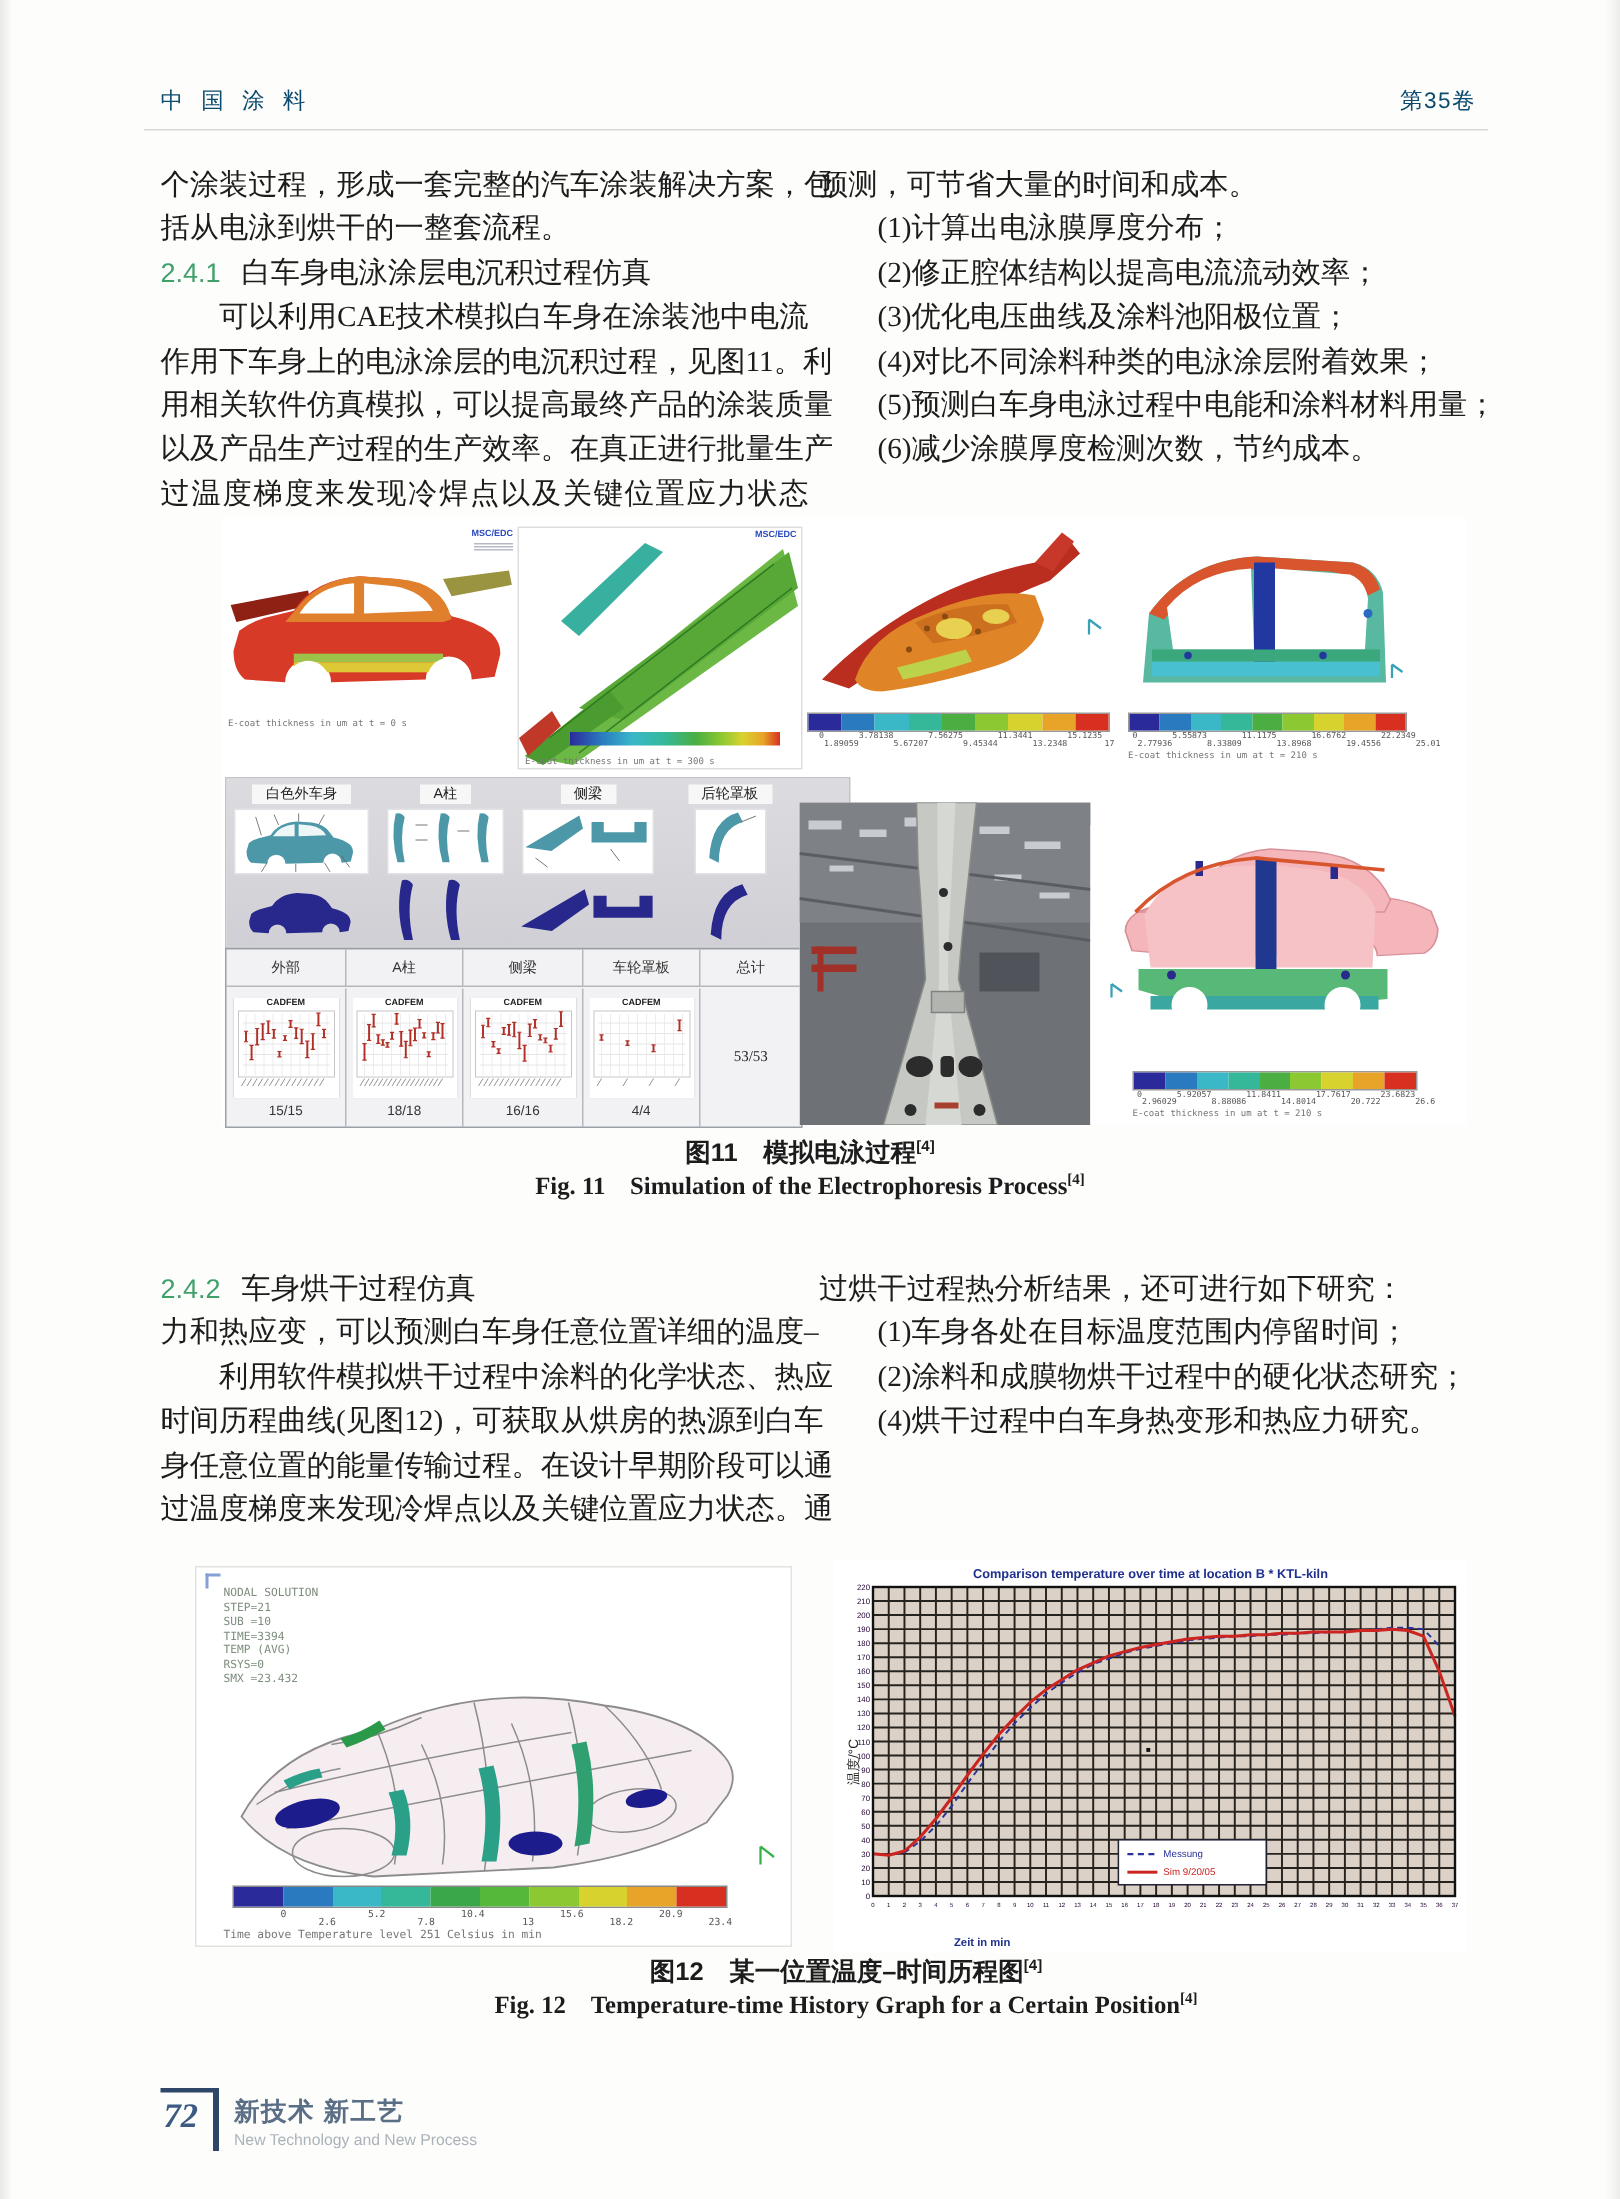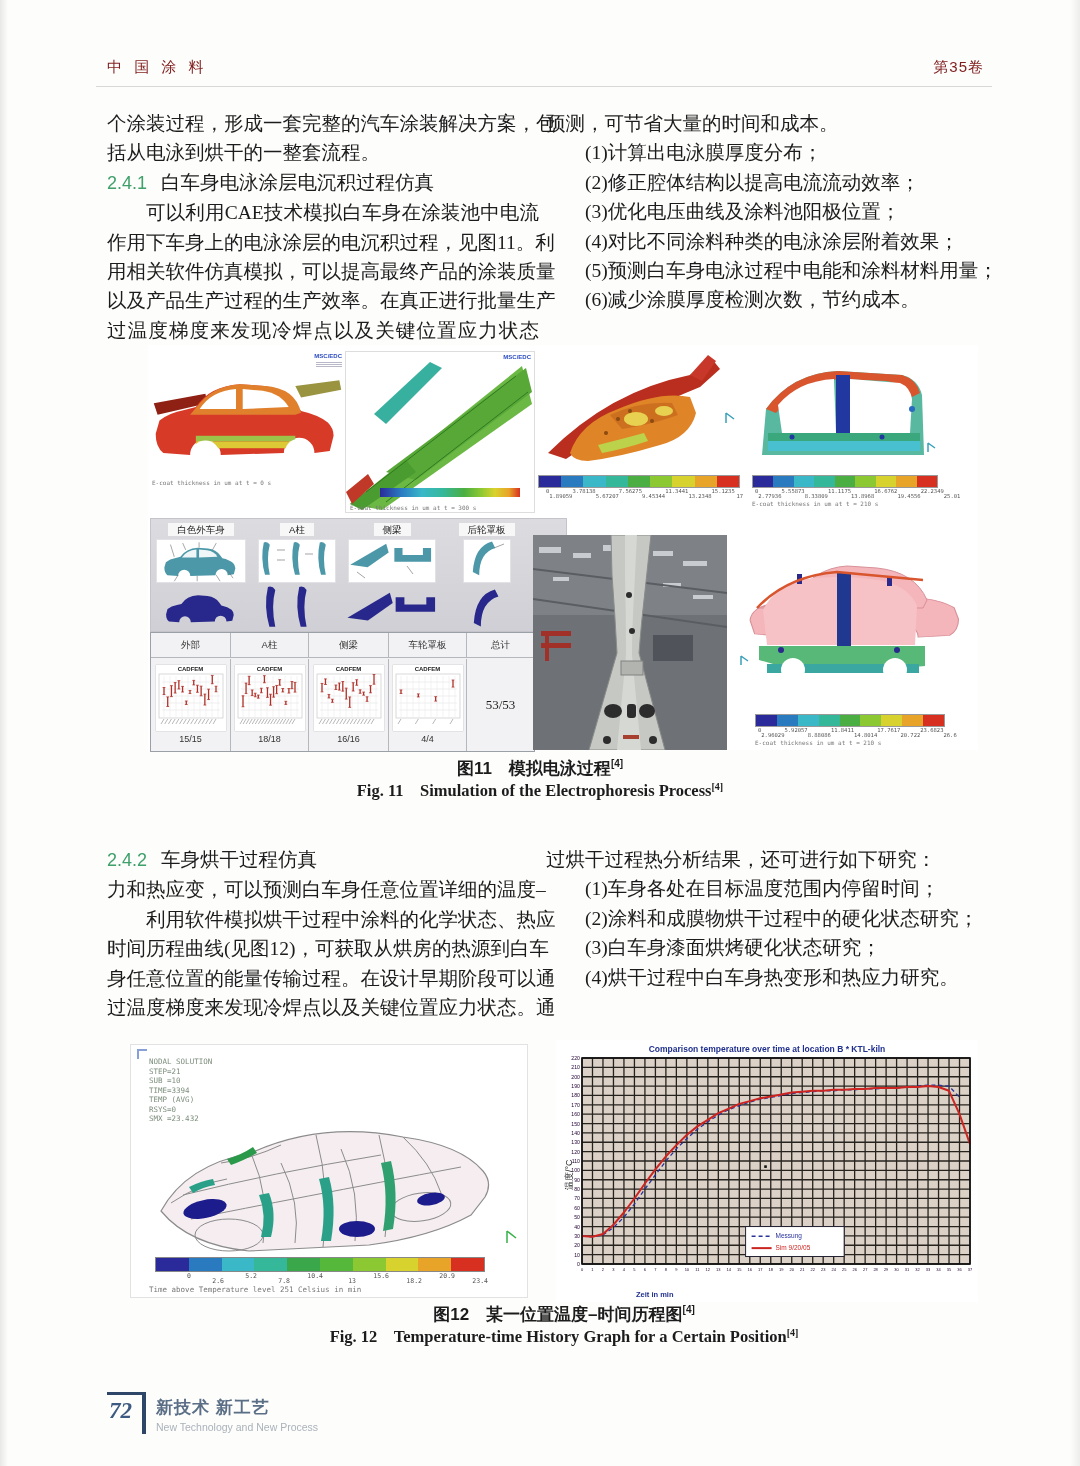--- a/index.html
+++ b/index.html
@@ -4,21 +4,21 @@
 <style>
   html,body{margin:0;padding:0;}
   body{width:1080px;height:1466px;position:relative;background:#fdfdfc;
        font-family:"Liberation Serif",serif;color:#1c1c1c;overflow:hidden;}
   .abs{position:absolute;}
   
   .edge-l{left:0;top:0;width:8px;height:1466px;background:linear-gradient(90deg,#e8e8e6,#fdfdfc);}
   .edge-r{right:0;top:0;width:10px;height:1466px;background:linear-gradient(270deg,#ededeb,#fdfdfc);}
   
   .hdr{top:58px;left:107px;right:96px;display:flex;justify-content:space-between;
-       font-family:"Liberation Sans",sans-serif;font-size:15px;color:#7f1d1d;letter-spacing:4px;}
+       font-family:"Liberation Sans",sans-serif;font-size:15px;color:#0c4a6e;letter-spacing:4px;}
   .hdr .vol{letter-spacing:1px;}
   .rule{top:86px;left:96px;width:896px;height:1px;background:#d8d8d6;}
   
   .col{font-size:19.5px;line-height:29.4px;}
   .col .ln{white-space:nowrap;}
   .fill{text-align:justify;text-align-last:justify;white-space:normal;}
   .ind{text-indent:2em;}
   .secnum{color:#3fa06a;font-family:"Liberation Sans",sans-serif;font-size:18px;margin-right:14px;}
   
   .cap{left:0;width:1080px;text-align:center;font-weight:bold;}
@@ -646,21 +646,21 @@
             <line x1="39.266666666666666" y1="28.11731226404438" x2="42.06666666666666" y2="28.11731226404438" stroke="#b03028" stroke-width="0.8"></line>
             <line x1="40.666666666666664" y1="46" x2="37.666666666666664" y2="51" stroke="#888" stroke-width="0.6"></line>
             <line x1="58" y1="7.037231123181674" x2="58" y2="14.10448672511907" stroke="#b03028" stroke-width="1.3"></line>
             <line x1="56.6" y1="7.037231123181674" x2="59.4" y2="7.037231123181674" stroke="#b03028" stroke-width="0.8"></line>
             <line x1="56.6" y1="14.10448672511907" x2="59.4" y2="14.10448672511907" stroke="#b03028" stroke-width="0.8"></line>
             <line x1="58" y1="46" x2="55" y2="51" stroke="#888" stroke-width="0.6"></line>
           </svg>
       </div>
       <div class="mini-count">4/4</div>
     </div>
-    <div class="td" style="border-right:none;font-size:13px;">53/53</div>
+    <div class="td" style="border-right:none;font-size:10px;">53/53</div>
   </div>
 
   <div class="panel" style="left:385px;top:190px;width:194px;height:215px;">
     <svg viewBox="0 0 194 215" style="width:100%;height:100%;">
       <rect width="194" height="215" fill="#6e7276"></rect>
       <rect width="194" height="80" fill="#7e8286"></rect>
       <g fill="#c8ccd0">
         <rect x="6" y="12" width="22" height="6"></rect>
           <rect x="40" y="18" width="18" height="5"></rect>
         <rect x="70" y="10" width="26" height="6"></rect>
@@ -756,21 +756,20 @@
   <div class="ln fill ind">利用软件模拟烘干过程中涂料的化学状态、热应</div>
   <div class="ln fill">时间历程曲线(见图12)，可获取从烘房的热源到白车</div>
   <div class="ln fill">身任意位置的能量传输过程。在设计早期阶段可以通</div>
   <div class="ln fill">过温度梯度来发现冷焊点以及关键位置应力状态。通</div>
 </div>
 
 <div class="abs col" style="top:845px;left:546px;width:440px;">
   <div class="ln">过烘干过程热分析结果，还可进行如下研究：</div>
   <div class="ln ind">(1)车身各处在目标温度范围内停留时间；</div>
   <div class="ln ind">(2)涂料和成膜物烘干过程中的硬化状态研究；</div>
-  <div class="ln ind">(3)白车身漆面烘烤硬化状态研究；</div>
   <div class="ln ind">(4)烘干过程中白车身热变形和热应力研究。</div>
 </div>
 
 <div class="abs" style="top:1040px;left:130px;width:848px;height:262px;">
 
   <div class="panel" style="left:0;top:4px;width:396px;height:252px;border:1px solid #e2e2e2;">
     <div class="abs" style="left:6px;top:4px;width:8px;height:8px;border-left:2px solid #88a0d8;border-top:2px solid #88a0d8;"></div>
     <div class="abs nodal" style="left:18px;top:12px;">
       <div>NODAL SOLUTION</div>
         <div>STEP=21</div>

